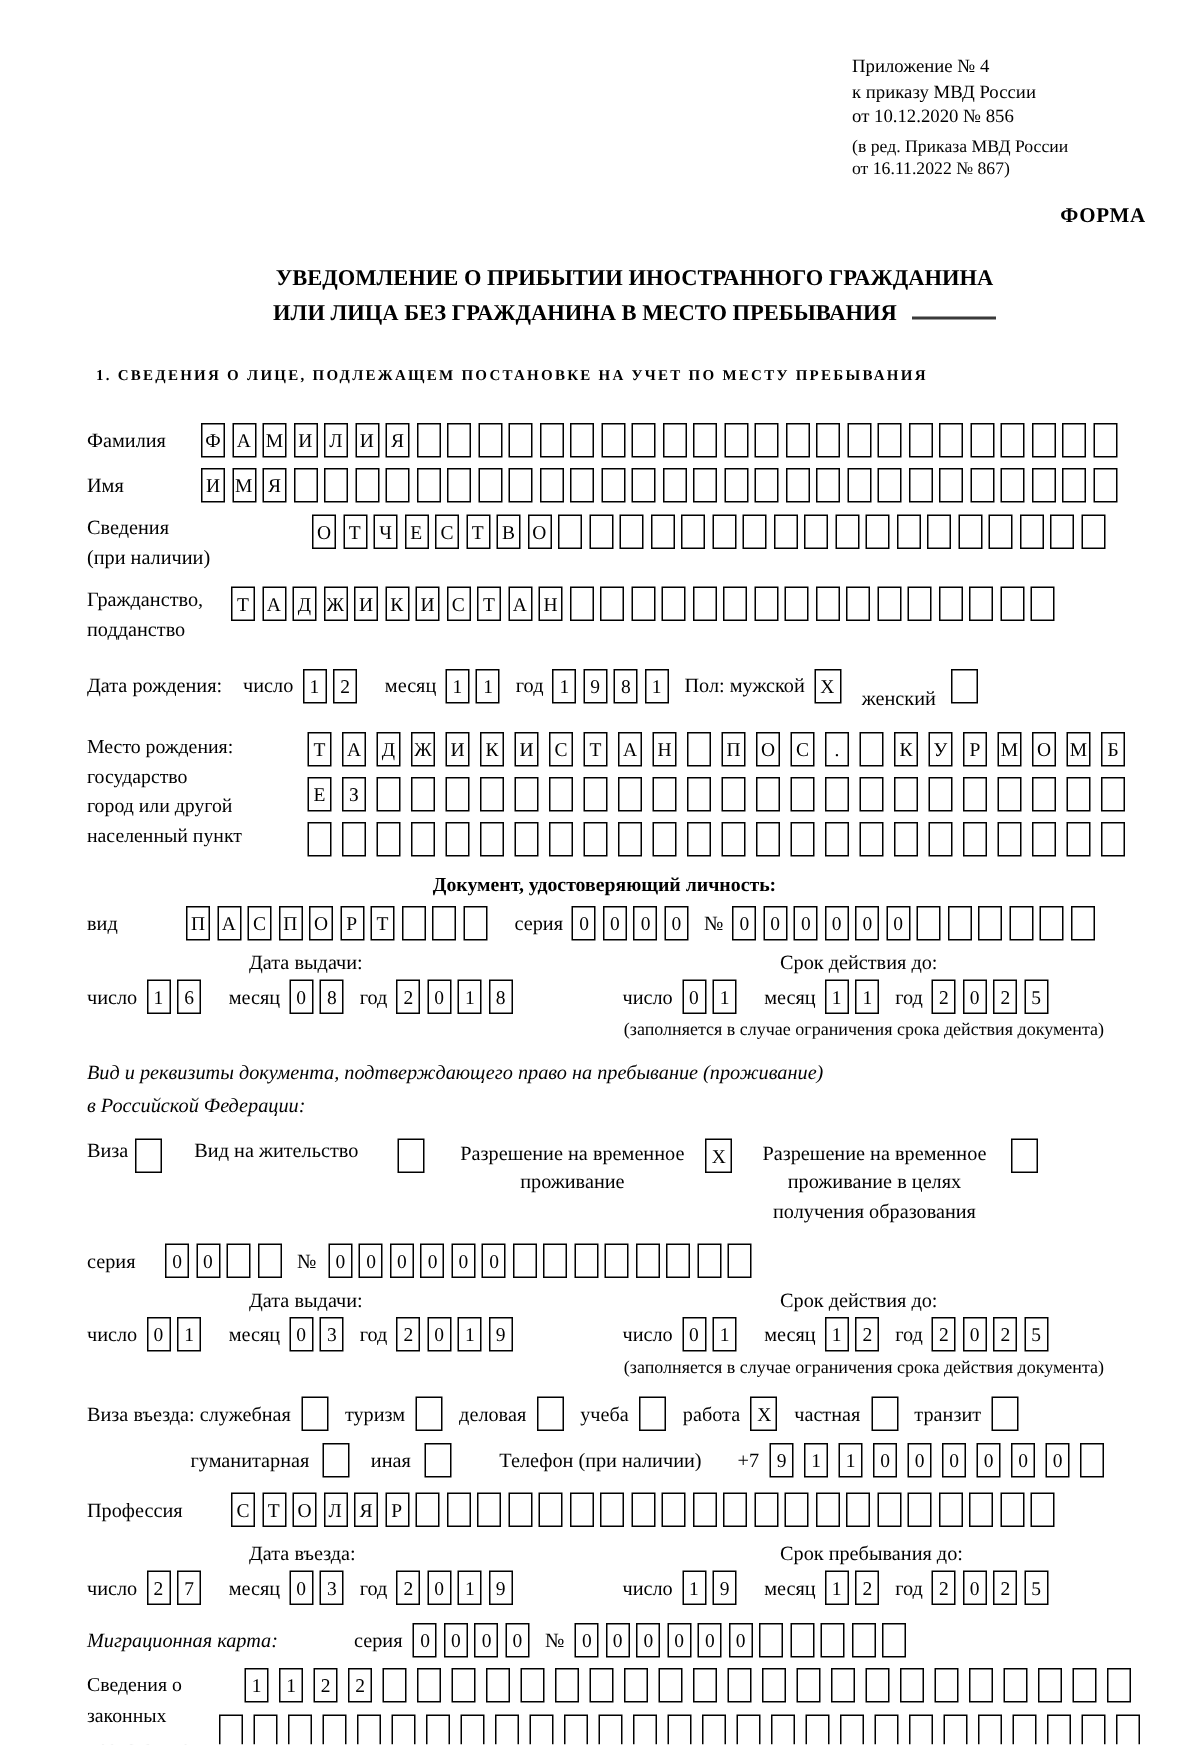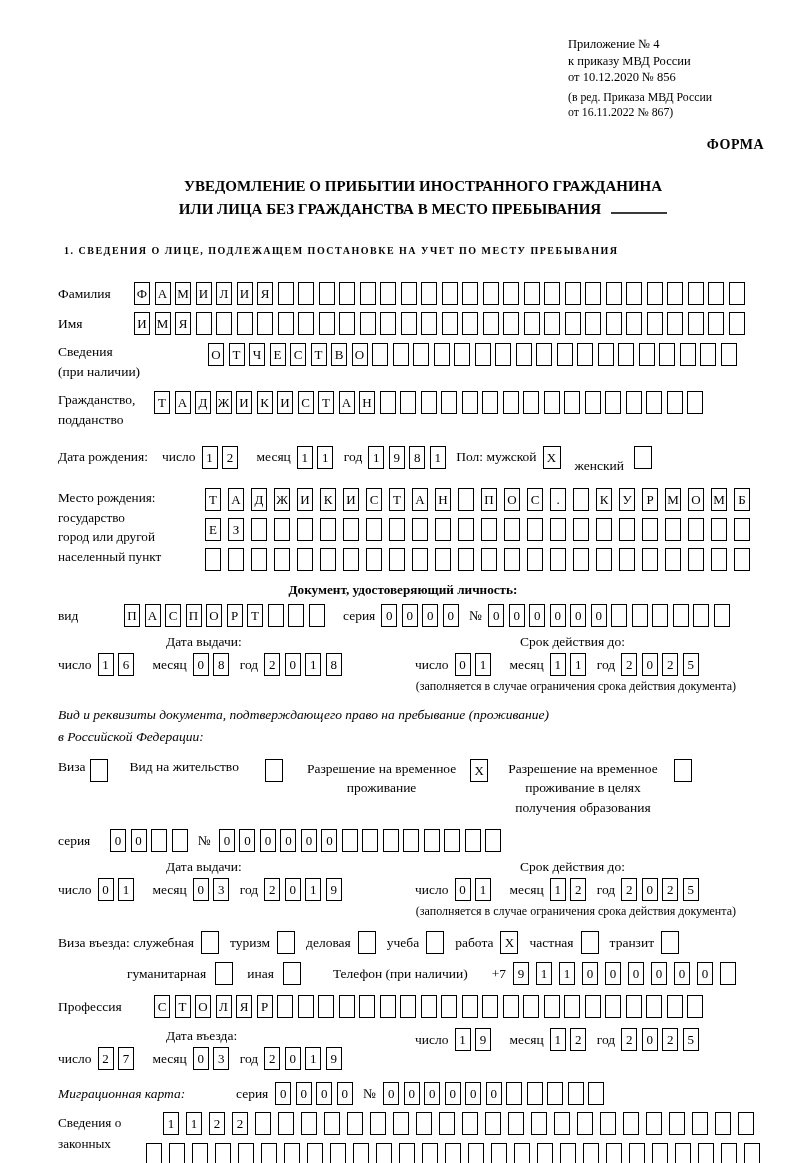--- a/index.html
+++ b/index.html
@@ -87,21 +87,21 @@
       <div>(в ред. Приказа МВД России</div>
       <div>от 16.11.2022 № 867)</div>
     </div>
   </div>
 
   <div class="forma">ФОРМА</div>
 
   <div class="title">
     <div>УВЕДОМЛЕНИЕ О ПРИБЫТИИ ИНОСТРАННОГО ГРАЖДАНИНА</div>
     <div>
-      <span>ИЛИ ЛИЦА БЕЗ ГРАЖДАНСТВА В МЕСТО ПРЕБЫВАНИЯ</span><span class="blank-line"></span>
+      <span>ИЛИ ЛИЦА БЕЗ ГРАЖДАНИНА В МЕСТО ПРЕБЫВАНИЯ</span><span class="blank-line"></span>
     </div>
   </div>
 
   <div class="section-title">1. СВЕДЕНИЯ О ЛИЦЕ, ПОДЛЕЖАЩЕМ ПОСТАНОВКЕ НА УЧЕТ ПО МЕСТУ ПРЕБЫВАНИЯ</div>
 
   <div class="row">
     <span class="lbl w-surname">Фамилия</span>
     <span class="cells">
         <span class="cell">Ф</span>
         <span class="cell">А</span>
@@ -661,20 +661,21 @@
         <span class="dlbl gap-s">год</span>
         <span class="cells">
             <span class="cell">2</span>
             <span class="cell">0</span>
             <span class="cell">1</span>
             <span class="cell">9</span>
           </span>
       </div>
     </div>
     <div class="dcol-r">
+      <div class="dhead-r">Срок пребывания до:</div>
       <div class="dline">
         <span class="dlbl">число</span>
         <span class="cells">
             <span class="cell">1</span>
             <span class="cell">9</span>
           </span>
         <span class="mid">месяц</span>
         <span class="cells">
             <span class="cell">1</span>
             <span class="cell">2</span>

